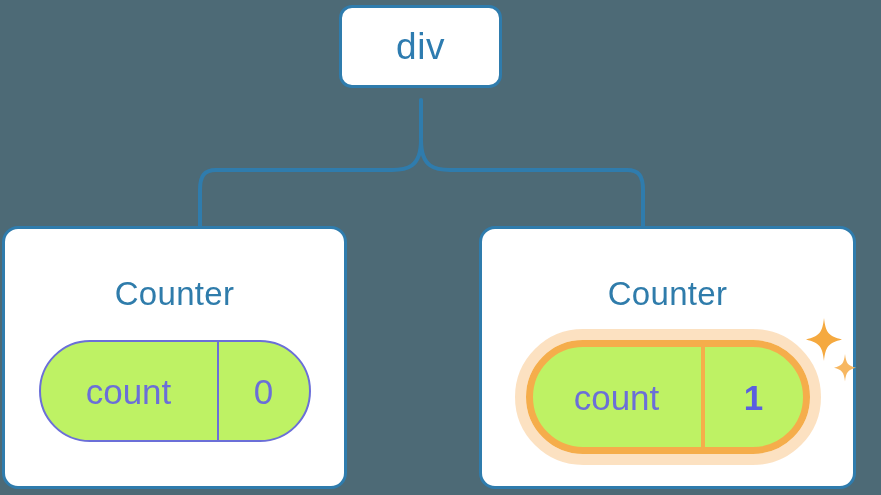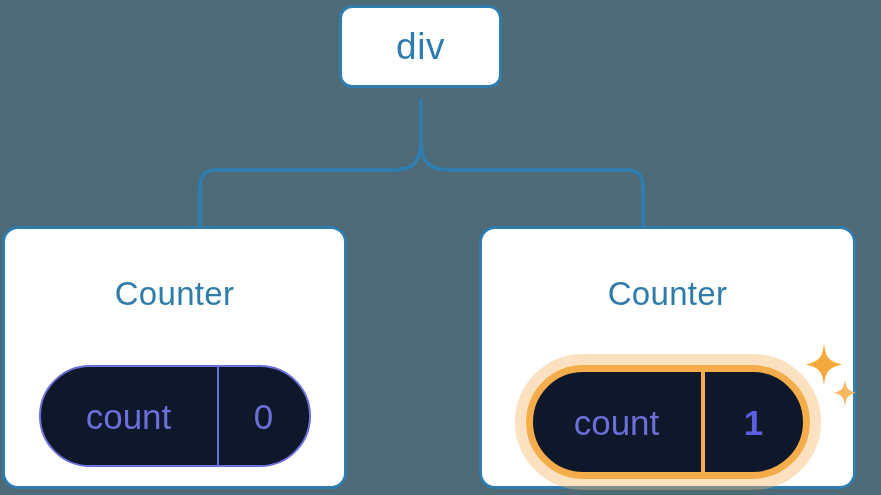--- a/index.html
+++ b/index.html
@@ -62,21 +62,20 @@
     letter-spacing: 0.5px;
   }
 
   
   .counter-card {
     border-radius: 16px;
     display: flex;
     flex-direction: column;
     align-items: center;
     justify-content: flex-start;
-    gap: 25px;
   }
   #node-counter-left {
     left: 2px;
     top: 226px;
     width: 345px;
     height: 263px;
   }
   #node-counter-right {
     left: 479px;
     top: 226px;
@@ -99,21 +98,21 @@
     display: flex;
     align-items: center;
     justify-content: center;
   }
 
   .pill {
     position: relative;
     display: flex;
     align-items: stretch;
     box-sizing: border-box;
-    background: #0f172a;
+    background: #bef264;
     justify-content: flex-end;
   }
 
   
   .pill.plain {
     width: 272px;
     height: 102px;
     border: 2px solid #6b6fd8;
     border-radius: 51px;
   }

